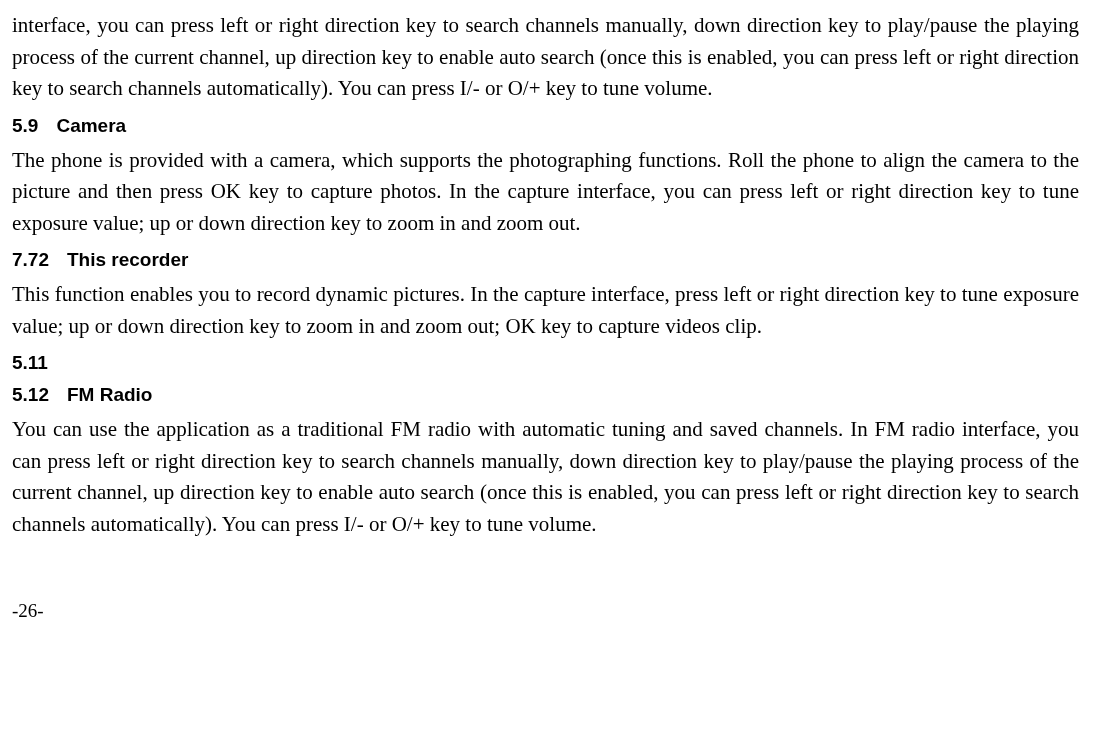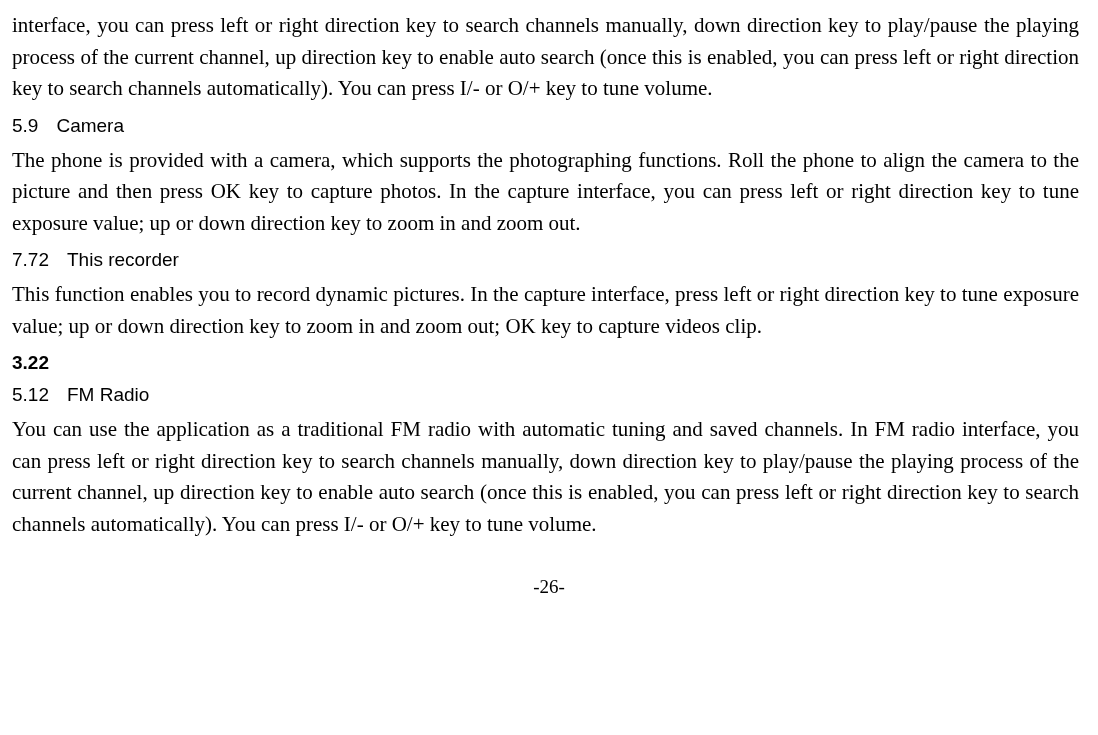--- a/index.html
+++ b/index.html
@@ -11,59 +11,59 @@
       color: #000;
       background: #fff;
     }
     .para {
       text-align: justify;
       line-height: 1.5;
       margin: 0 7px 6px 0;
     }
     .heading {
       font-family: Arial, Helvetica, sans-serif;
-      font-weight: normal;
+      font-weight: bold;
       font-size: 19px;
       margin: 10px 0 8px 0;
     }
     .heading .num {
       display: inline-block;
       margin-right: 18px;
     }
     .heading-empty {
       font-family: Arial, Helvetica, sans-serif;
       font-weight: bold;
       font-size: 19px;
       margin: 10px 0 8px 0;
     }
     .page-num {
-      text-align: center;
+      text-align: left;
       font-size: 19px;
-      margin-top: 36px;
+      margin-top: 60px;
     }
   </style>
 </head>
 <body>
 
 <p class="para">interface, you can press left or right direction key to search channels manually, down direction key to play/pause the playing process of the current channel, up direction key to enable auto search (once this is enabled, you can press left or right direction key to search channels automatically). You can press I/- or O/+ key to tune volume.</p>
 
 <div class="heading">
   <span class="num">5.9</span><span>Camera</span>
 </div>
 
 <p class="para">The phone is provided with a camera, which supports the photographing functions. Roll the phone to align the camera to the picture and then press OK key to capture photos. In the capture interface, you can press left or right direction key to tune exposure value; up or down direction key to zoom in and zoom out.</p>
 
 <div class="heading">
   <span class="num">7.72</span><span>This recorder</span>
 </div>
 
 <p class="para">This function enables you to record dynamic pictures. In the capture interface, press left or right direction key to tune exposure value; up or down direction key to zoom in and zoom out; OK key to capture videos clip.</p>
 
 <div class="heading-empty">
-  <span class="num">3.22</span>
+  <span class="num">5.11</span>
 </div>
 
 <div class="heading">
   <span class="num">5.12</span><span>FM Radio</span>
 </div>
 
 <p class="para">You can use the application as a traditional FM radio with automatic tuning and saved channels. In FM radio interface, you can press left or right direction key to search channels manually, down direction key to play/pause the playing process of the current channel, up direction key to enable auto search (once this is enabled, you can press left or right direction key to search channels automatically). You can press I/- or O/+ key to tune volume.</p>
 
 <div class="page-num">-26-</div>
 

